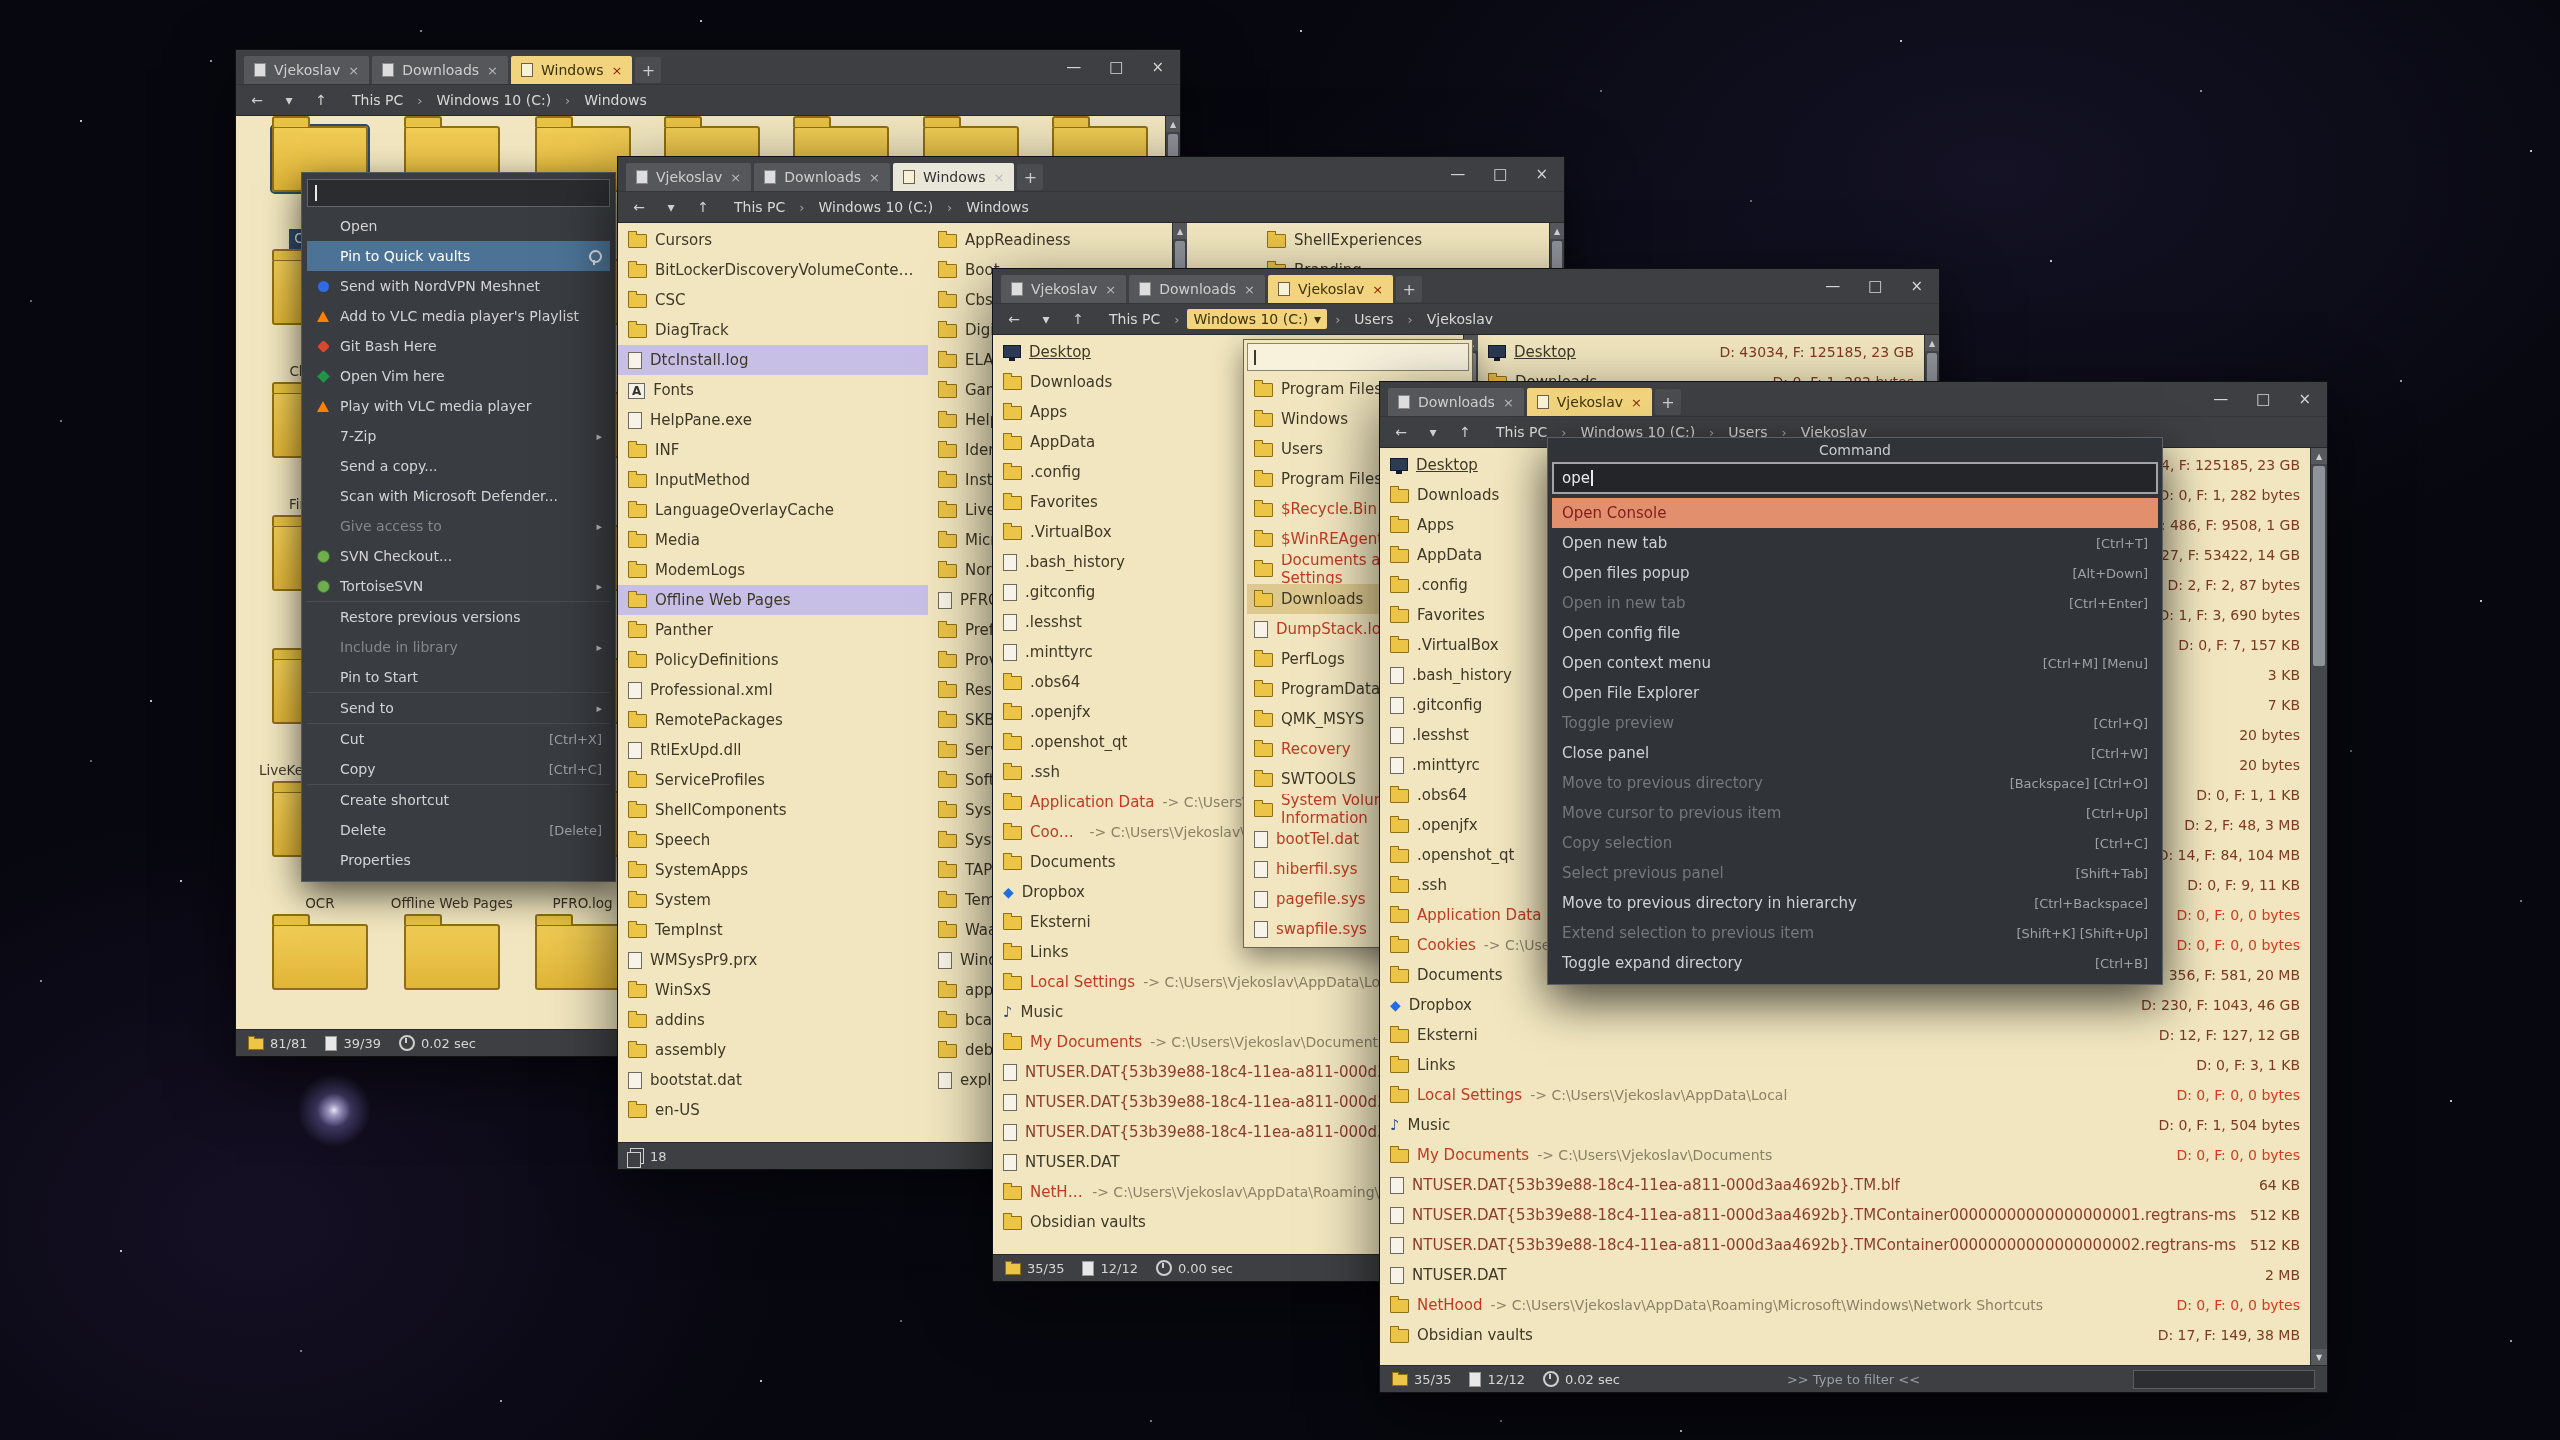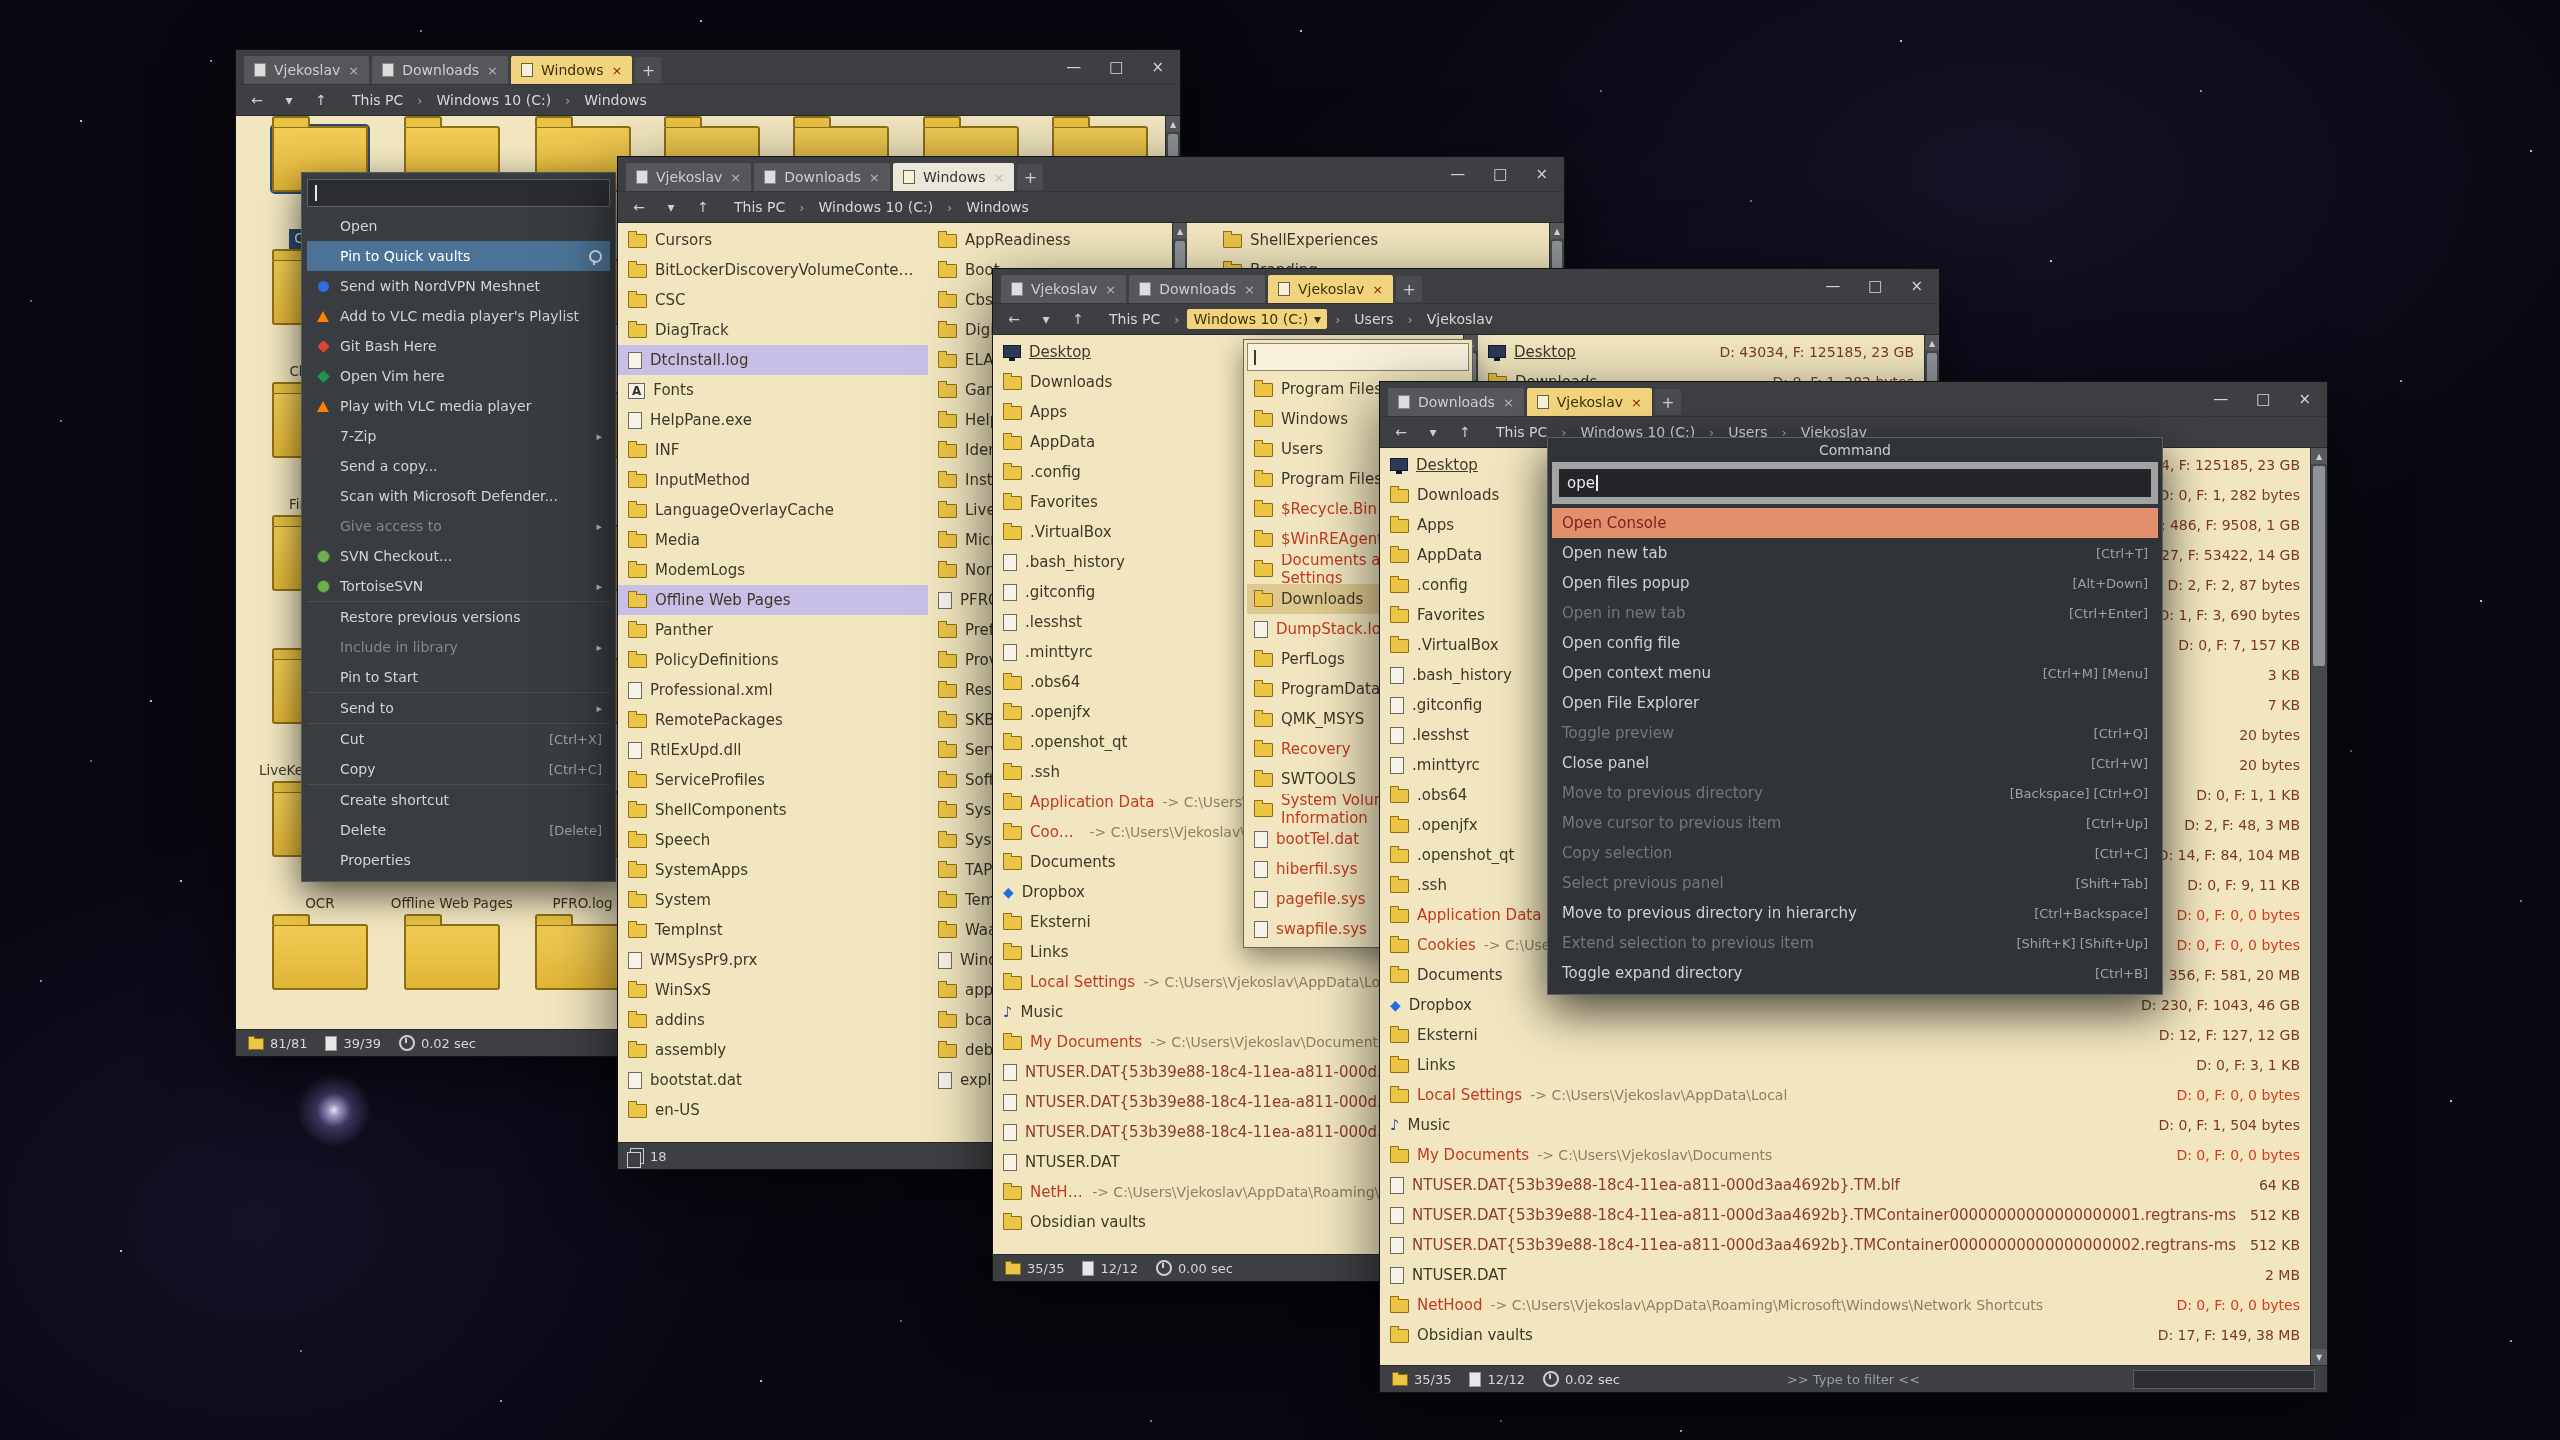--- a/index.html
+++ b/index.html
@@ -73,21 +73,21 @@
   .row.sel{background:#c8bfe6;}
   .nm{color:#3e3828;overflow:hidden;text-overflow:ellipsis;flex-shrink:1;}
   .nm.red{color:#c03a22;}
   .nm.maroon{color:#8d3b2f;}
   .nm.cursor{text-decoration:underline;}
   .tgt{color:#8b8166;font-size:14px;overflow:hidden;text-overflow:ellipsis;flex-shrink:2;}
   .sz{margin-left:auto;color:#7d3a22;font-size:14px;flex-shrink:0;}
   .sz.red{color:#d23b1e;}
   .p2col{display:flex;}
   .listcol{padding:2px 0;}
-  .indent .row{padding-left:36px;}
+  .indent .row{padding-left:36px;margin-left:44px;}
   
   .ic{flex:0 0 auto;display:inline-block;}
   .ic-folder{width:17px;height:12px;background:#ecc446;border:1px solid #8f6f16;border-radius:1px;
     position:relative;margin-top:2px;}
   .ic-folder::before{content:"";position:absolute;left:-1px;top:-4px;width:7px;height:3px;
     background:#ecc446;border:1px solid #8f6f16;border-bottom:none;border-radius:1px 1px 0 0;}
   .ic-file{width:12px;height:15px;background:#f7f3e8;border:1px solid #6e6a5e;}
   .ic-desktop{width:16px;height:11px;background:#2c3b55;border:1px solid #141c2b;position:relative;margin-top:-2px;}
   .ic-desktop::after{content:"";position:absolute;left:5px;top:12px;width:6px;height:3px;background:#141c2b;}
   .ic-dropbox::before{content:"◆";color:#1f6fe0;font-size:14px;}
@@ -140,21 +140,21 @@
   
   .dropdown{position:absolute;left:250px;top:4px;width:222px;background:#f1e6bf;border:1px solid #6b6454;
     box-shadow:0 10px 26px rgba(0,0,0,.45);padding:3px;z-index:5;}
   .dinput{height:26px;background:#f8f2dd;border:1px solid #8a8472;margin-bottom:3px;display:flex;align-items:center;padding:0 5px;}
   .ditem{height:30px;display:flex;align-items:center;gap:8px;padding:0 7px;font-size:15px;overflow:hidden;}
   .ditem.sel{background:#ddc98f;}
   
   .palette{position:absolute;left:167px;top:55px;width:606px;background:#303338;border:1px solid #5c5f64;
     box-shadow:0 16px 44px rgba(0,0,0,.7);padding:0 4px 6px;z-index:9;}
   .ptitle{height:24px;line-height:24px;text-align:center;color:#c9cbce;font-size:14px;}
-  .pinput{height:28px;background:#232528;border:7px solid #a3a3a3;display:flex;align-items:center;
+  .pinput{height:28px;background:#232528;border:2px solid #a3a3a3;display:flex;align-items:center;
     padding:0 8px;color:#e8e9ea;font-size:15px;margin-bottom:4px;}
   .pitem{height:30px;display:flex;align-items:center;padding:0 10px;color:#cfd1d4;font-size:15px;}
   .pitem.sel{background:#e28f6d;color:#7f1d1d;}
   .pitem.dim{color:#74777d;}
   .caret{display:inline-block;width:2px;height:16px;background:#e9eaeb;margin-left:1px;}
   .caret.dark{background:#3a3a3a;height:15px;}
 </style>
 </head>
 <body>
 

